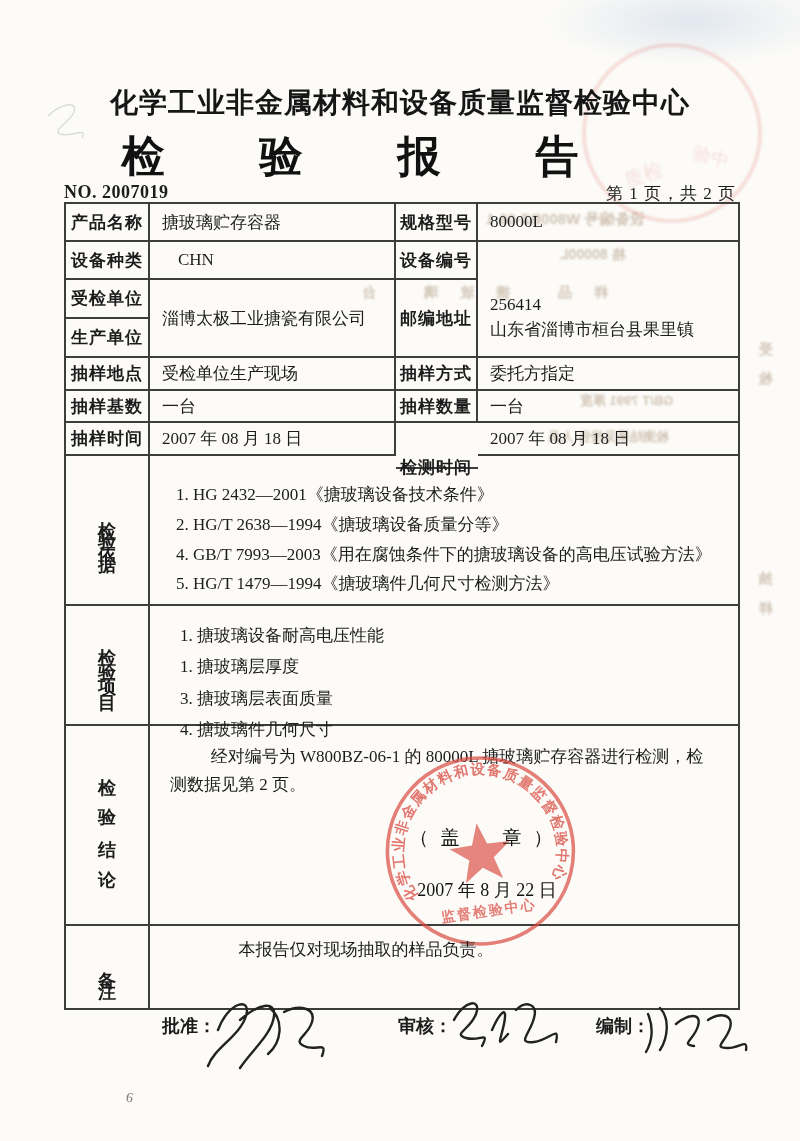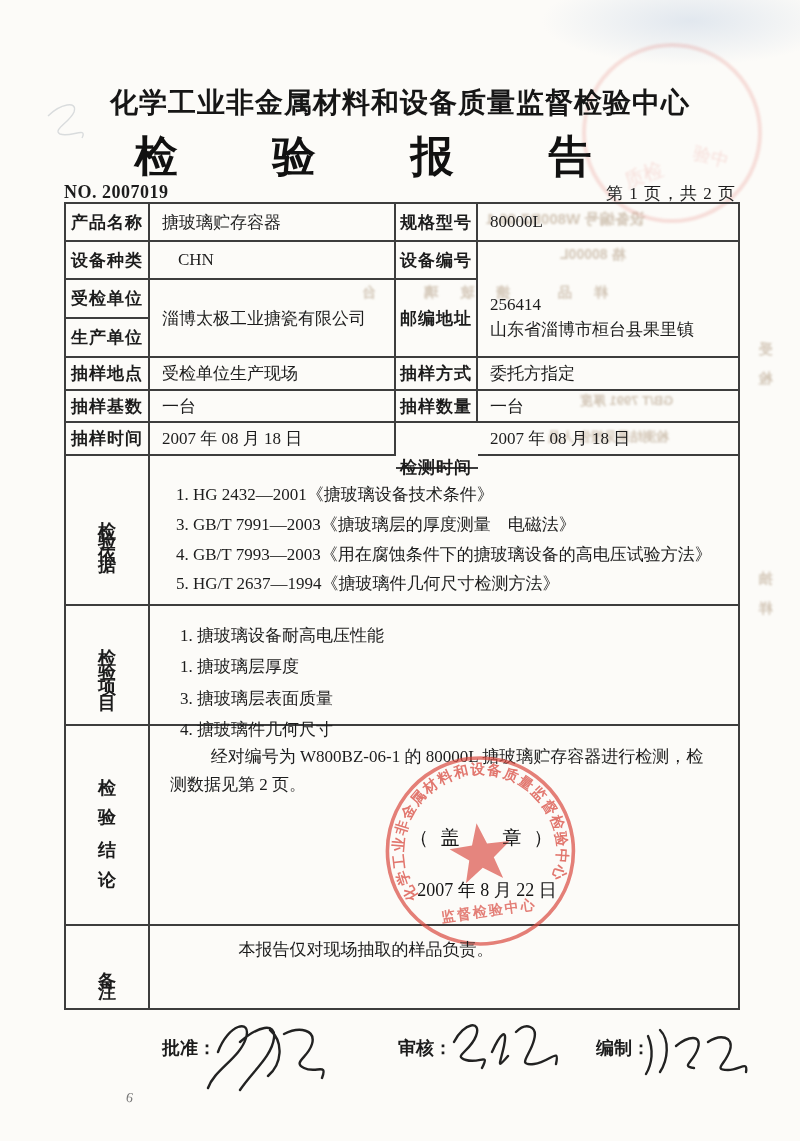--- a/index.html
+++ b/index.html
@@ -10,21 +10,21 @@
   }
   
   .org-title{
     position:absolute; left:0; top:84px; width:800px; text-align:center;
     font-family:"Liberation Sans", sans-serif; font-weight:bold;
     font-size:28px; letter-spacing:1px; color:#161616;
   }
   .report-title{
     position:absolute; left:0; top:128px; width:700px; text-align:center;
     font-family:"Liberation Sans", sans-serif; font-weight:bold;
-    font-size:43px; letter-spacing:26px; text-indent:26px; color:#111;margin-left:13px;
+    font-size:43px; letter-spacing:26px; text-indent:26px; color:#111;
   }
   .report-no{
     position:absolute; left:64px; top:182px;
     font-size:18px; font-weight:bold; letter-spacing:0.5px;
   }
   .page-info{
     position:absolute; right:64px; top:182px;
     font-size:17px; letter-spacing:1px;
   }
   
@@ -73,21 +73,21 @@
   }
   .seal-note{
     position:absolute; left:232px; top:96px; width:210px; text-align:center;
     font-size:19px; letter-spacing:12px; color:#141414; z-index:3;
   }
   .seal-date{
     position:absolute; left:222px; top:150px; width:230px; text-align:center;
     font-size:18px; color:#141414; z-index:3;
   }
   
-  .footer{ position:absolute; left:0; top:1018px; width:712px; height:90px; }
+  .footer{ position:absolute; left:0; top:996px; width:712px; height:90px; }
   .sig-label{
     position:absolute; font-family:"Liberation Sans", sans-serif;
     font-weight:bold; font-size:18px; top:18px;
   }
   .sig-svg{ position:absolute; top:-6px; }
   .page-mark{
     position:absolute; left:126px; top:1090px; font-size:14px;
     color:#777; transform:rotate(12deg);
   }
   
@@ -169,23 +169,23 @@
     <div class="cell lbl br bb" style="grid-row:7;grid-column:1;">抽样时间</div>
     <div class="cell val br bb" style="grid-row:7;grid-column:2;">2007 年 08 月 18 日</div>
     <div class="cell lbl br bb" style="grid-row:7;grid-column:3;margin-top:44px;">检测时间</div>
     <div class="cell val bb" style="grid-row:7;grid-column:4;">2007 年 08 月 18 日</div>
 
     <div class="cell vlabel ls12 br bb" style="grid-row:8;grid-column:1;">
       <span>检验依据</span>
     </div>
     <div class="cell sect bb" style="grid-row:8;grid-column:2/5;">
       <div>1. HG 2432—2001《搪玻璃设备技术条件》</div>
-      <div>3. GB/T 7991—2003《搪玻璃层的厚度测量　电磁法》</div>
+      <div>2. HG/T 2638—1994《搪玻璃设备质量分等》</div>
       <div>4. GB/T 7993—2003《用在腐蚀条件下的搪玻璃设备的高电压试验方法》</div>
-      <div>5. HG/T 2637—1994《搪玻璃件几何尺寸检测方法》</div>
+      <div>5. HG/T 1479—1994《搪玻璃件几何尺寸检测方法》</div>
     </div>
 
     <div class="cell vlabel ls15 br bb" style="grid-row:9;grid-column:1;">
       <span>检验项目</span>
     </div>
     <div class="cell sect2 bb" style="grid-row:9;grid-column:2/5;">
       <div>1.  搪玻璃设备耐高电压性能</div>
       <div>1.  搪玻璃层厚度</div>
       <div>3.  搪玻璃层表面质量</div>
       <div>4.  搪玻璃件几何尺寸</div>

